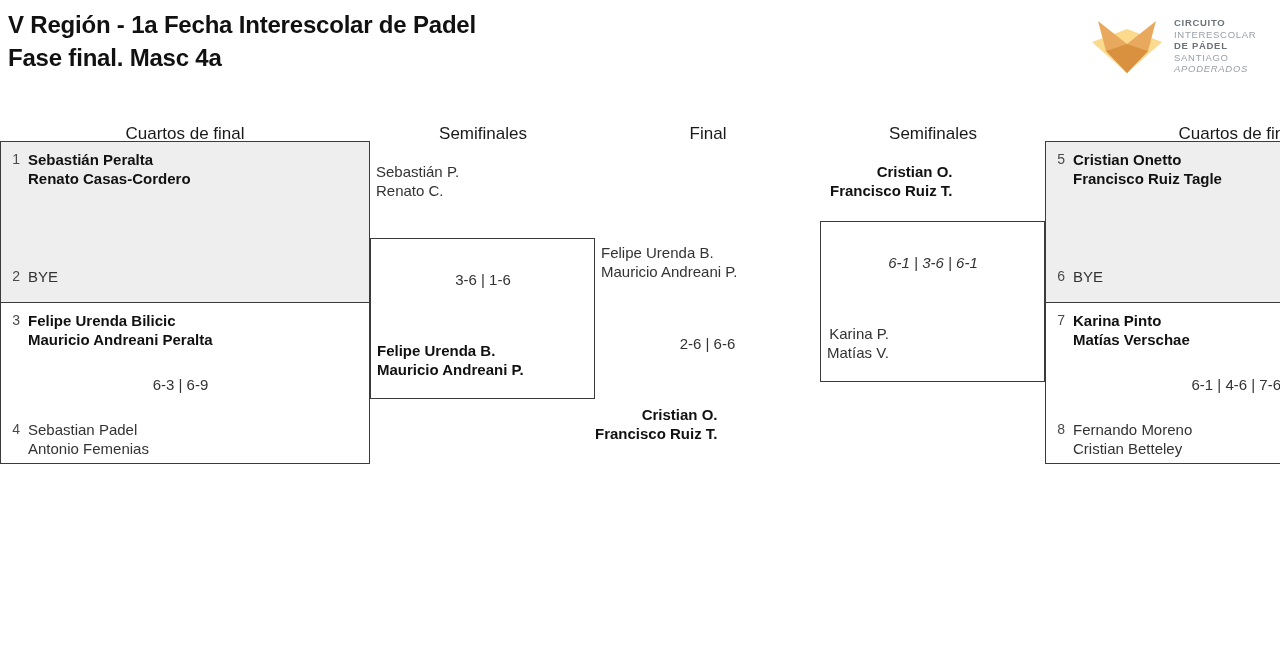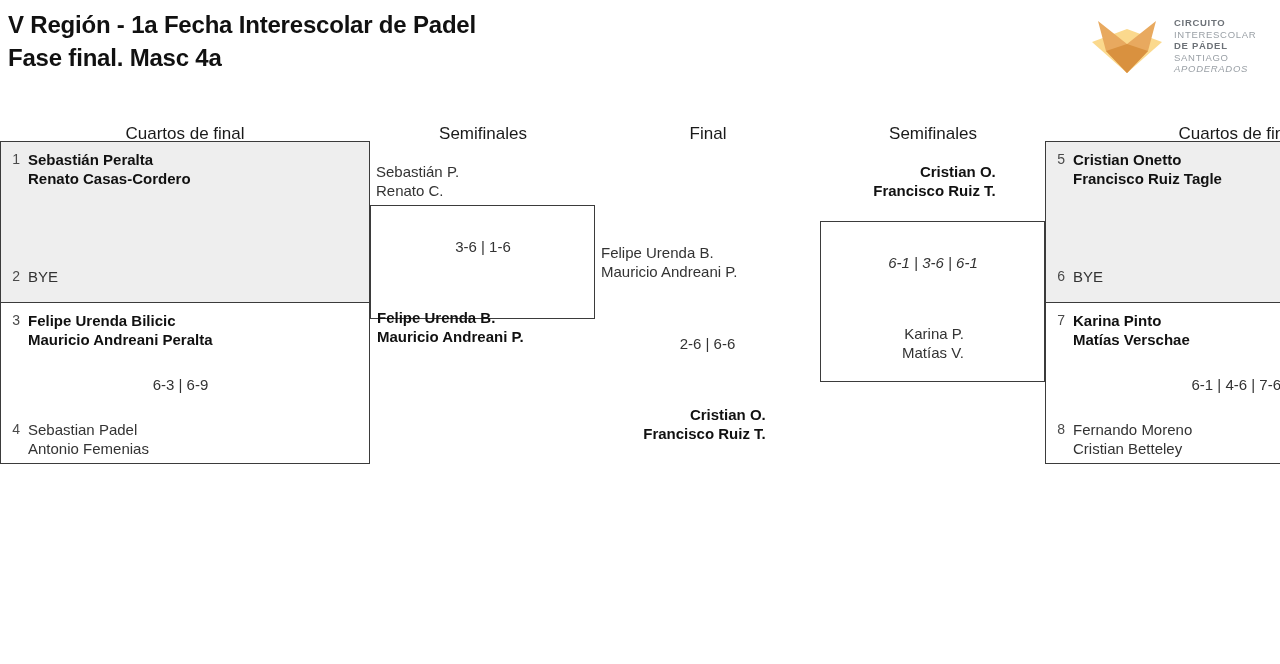--- a/index.html
+++ b/index.html
@@ -90,21 +90,21 @@
     line-height: 19px;
     color: #4a4a4a;
     width: 12px;
     text-align: right;
     flex: 0 0 auto;
   }
   .slot .names { font-weight: normal; }
   .slot.win .names { font-weight: bold; color: #111111; }
 
   .slot.right {
-    justify-content: center;
+    justify-content: flex-end;
     text-align: right;
     flex-direction: row-reverse;
   }
 
   .score {
     position: absolute;
     font-size: 15px;
     line-height: 19px;
     color: #333333;
     white-space: nowrap;
@@ -165,21 +165,21 @@
       <span class="seed">4</span>
       <span class="names">Sebastian Padel
 Antonio Femenias</span>
     </div>
   </div>
 
   <div class="slot" style="left:376px;top:162px;width:210px;">
     <span class="names">Sebastián P.
 Renato C.</span>
   </div>
-  <div class="box" style="left:370px;top:205px;width:225px;height:114px;text-decoration:underline;">
+  <div class="box" style="left:370px;top:238px;width:225px;height:161px;text-decoration:underline;">
     <div class="score c" style="left:6px;top:31px;width:212px;">3-6 | 1-6</div>
     <div class="slot win" style="left:6px;top:102px;width:212px;">
       <span class="names">Felipe Urenda B.
 Mauricio Andreani P.</span>
     </div>
   </div>
 
   <div class="slot" style="left:601px;top:243px;width:215px;">
     <span class="names">Felipe Urenda B.
 Mauricio Andreani P.</span>

